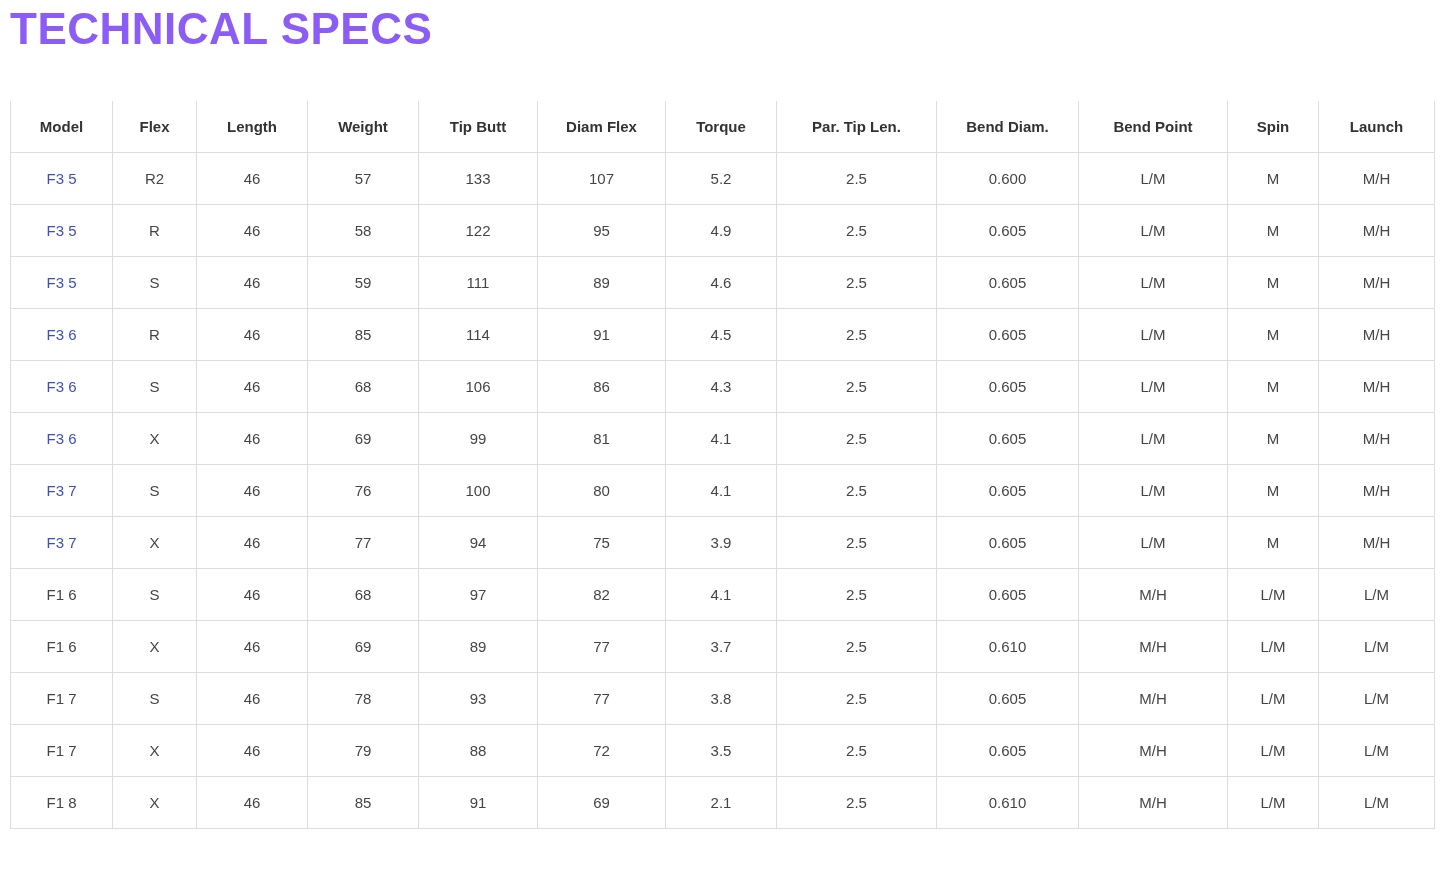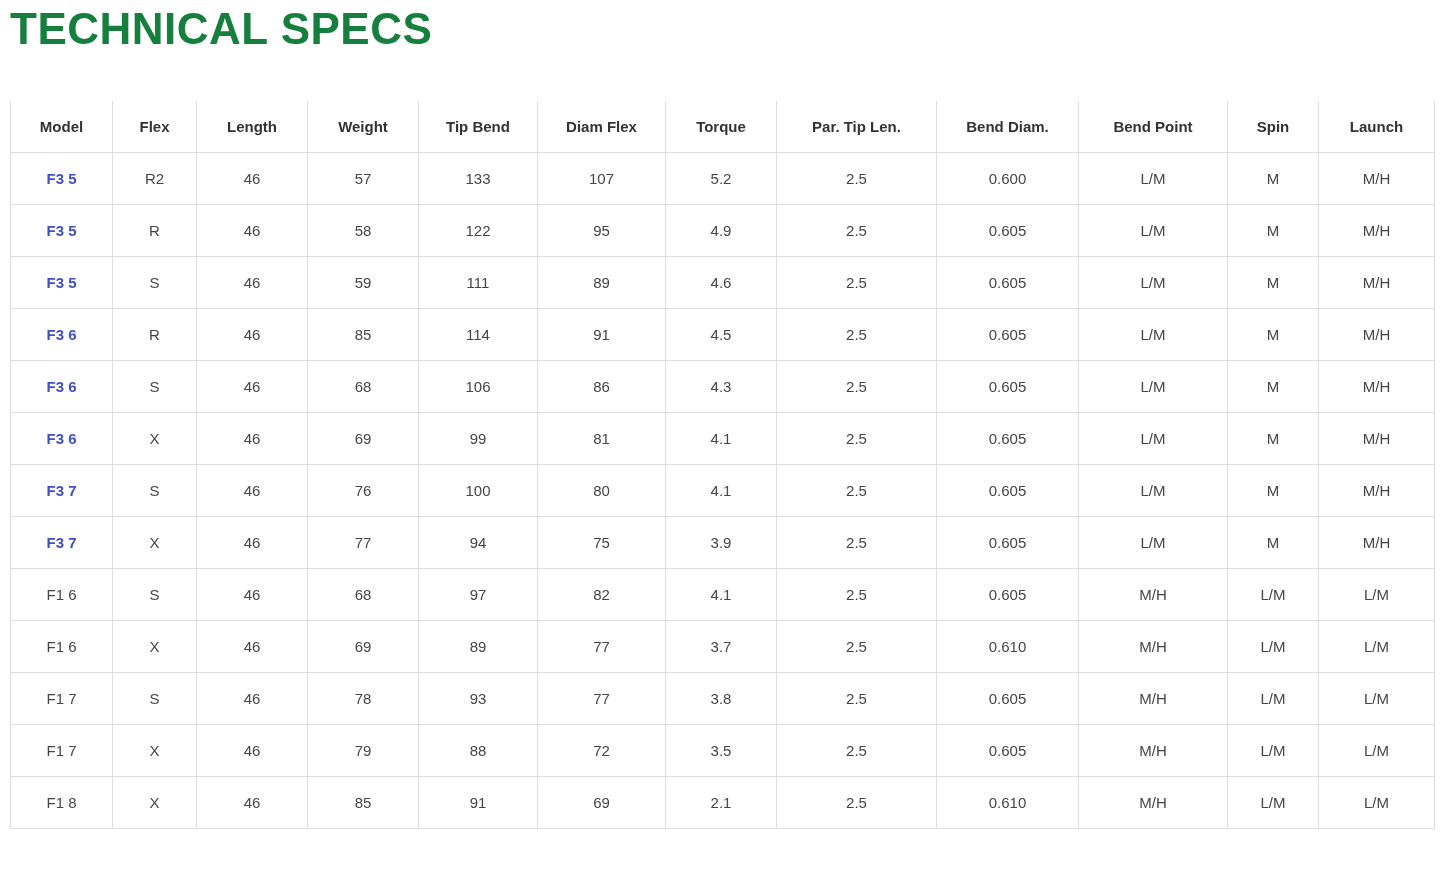--- a/index.html
+++ b/index.html
@@ -21,21 +21,21 @@
     height: 881px;
     background: var(--bg);
     overflow: hidden;
   }
   .page-title {
     margin: 4px 0 0 10px;
     font-size: 44px;
     line-height: 1.15;
     font-weight: 700;
     letter-spacing: 0.5px;
-    color: #15803d;
+    color: #8b5cf6;
     font-family: "Liberation Sans", sans-serif;
   }
   .specs-table {
     margin-left: 10px;
     margin-top: 46px;
     border-collapse: collapse;
     table-layout: fixed;
     width: 1424px;
   }
   .specs-table th,
@@ -56,21 +56,20 @@
   }
   .specs-table tbody td {
     font-size: 15px;
     font-weight: 400;
     color: var(--body-text);
   }
   .specs-table a {
     color: var(--link);
     text-decoration: none;
     cursor: pointer;
-    font-weight: bold;
   }
 </style>
 </head>
 <body>
 
 <div class="page">
   <h1 class="page-title">TECHNICAL SPECS</h1>
 
   <table class="specs-table">
     <colgroup>
@@ -86,21 +85,21 @@
       <col style="width:149px">
       <col style="width:91px">
       <col style="width:116px">
     </colgroup>
     <thead>
       <tr>
           <th>Model</th>
           <th>Flex</th>
           <th>Length</th>
           <th>Weight</th>
-          <th>Tip Bend</th>
+          <th>Tip Butt</th>
           <th>Diam Flex</th>
           <th>Torque</th>
           <th>Par. Tip Len.</th>
           <th>Bend Diam.</th>
           <th>Bend Point</th>
           <th>Spin</th>
           <th>Launch</th>
         </tr>
     </thead>
     <tbody>

